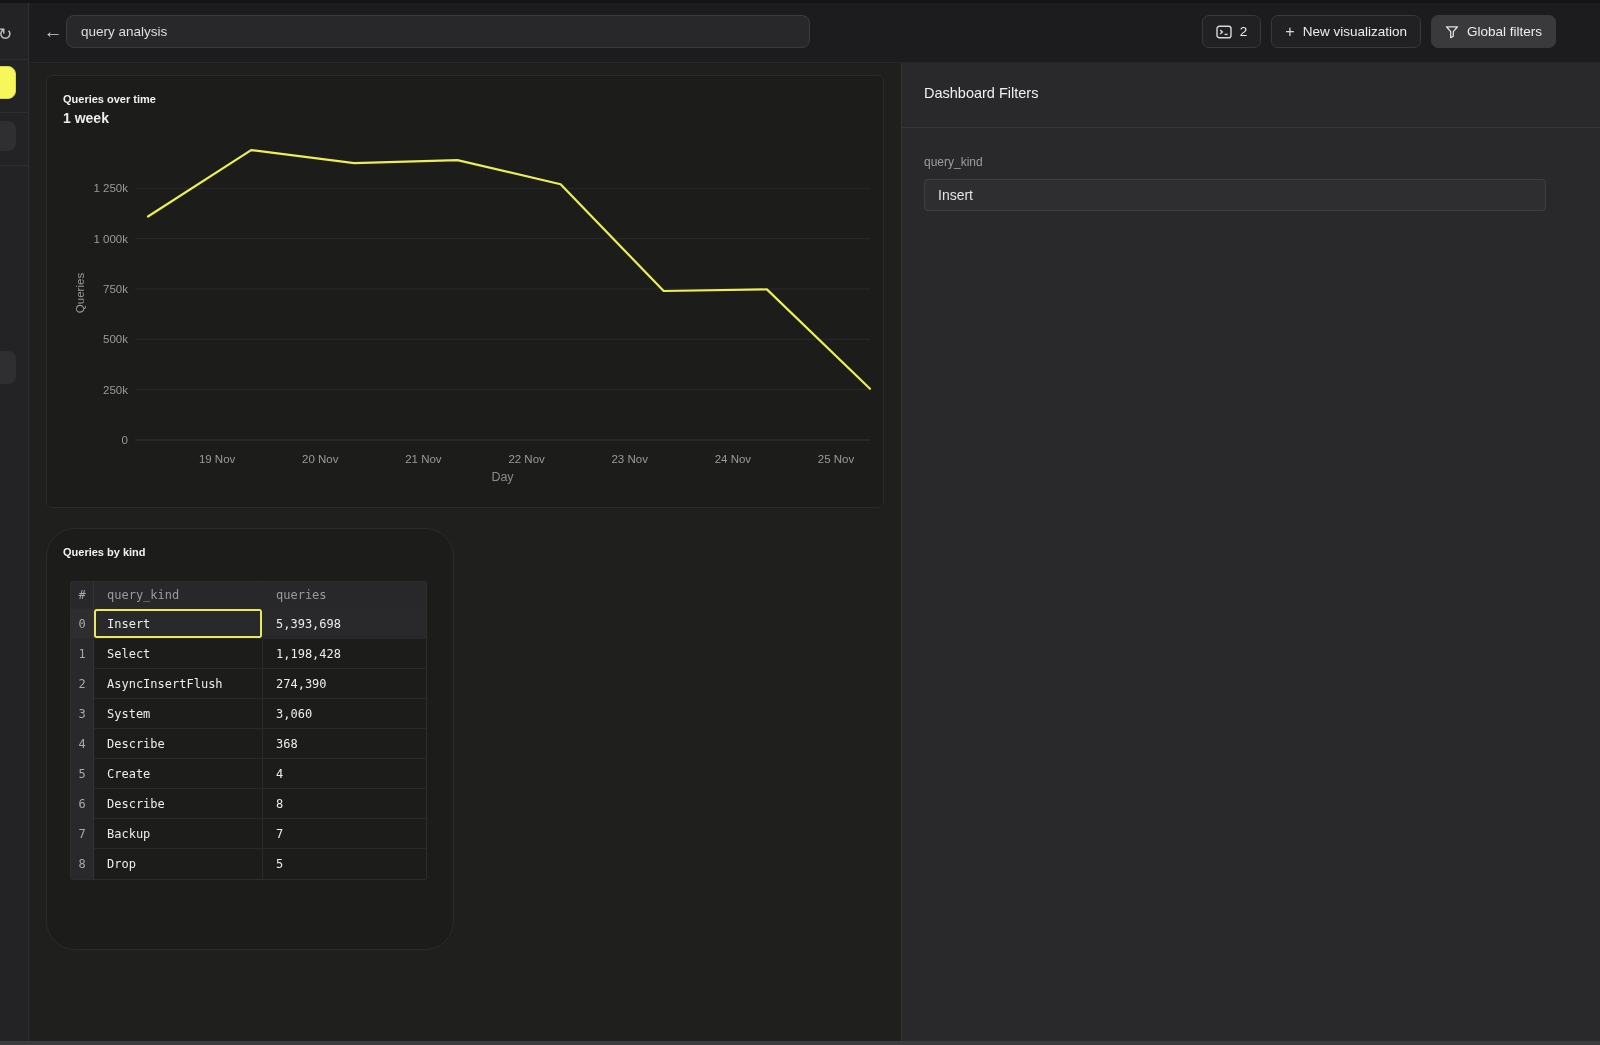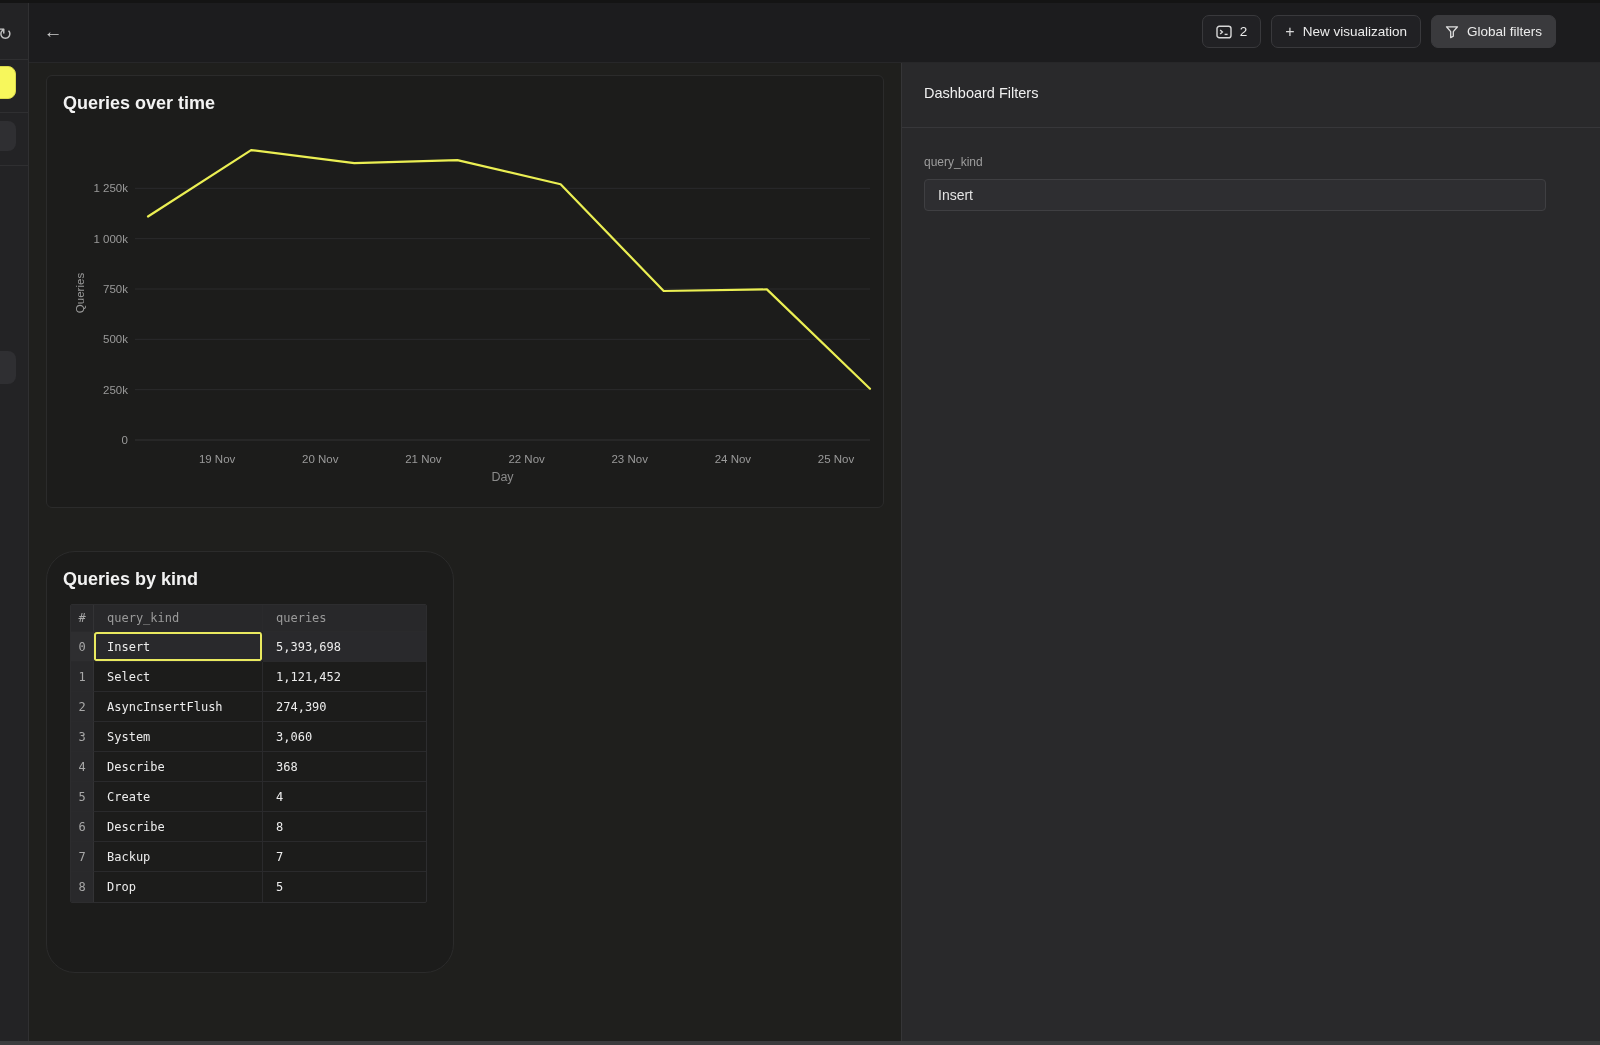--- a/index.html
+++ b/index.html
@@ -30,22 +30,22 @@
   .rail-div { position:absolute; left:0; width:29px; height:1px; background:#2f2f31; }
   .rail-btn { position:absolute; left:-11px; width:27px; border-radius:8px; cursor:pointer; }
   .rail-btn.yellow { top:63px; height:33px; background:#f7f75c; border:1px solid #d9d94b; }
   .rail-btn.gray1 { top:118px; height:30px; background:#2f2f32; }
   .rail-btn.gray2 { top:348px; height:33px; background:#2f2f32; }
 
   
   .main { position:absolute; left:30px; top:63px; width:870px; height:982px; background:#1f1f1d; }
   .card { position:absolute; background:#1c1c1b; border:1px solid #2b2b2b; border-radius:6px; }
   .chart-card { left:16px; top:12px; width:838px; height:433px; }
-  .table-card { left:16px; top:488px; width:408px; height:422px;border-radius:29px; }
-  .card-title { font-size:18px; font-weight:bold; color:#f2f2f2; margin:17px 0 0 16px; }
+  .table-card { left:16px; top:465px; width:408px; height:422px;border-radius:29px; }
+  .card-title { font-size:11px; font-weight:bold; color:#f2f2f2; margin:17px 0 0 16px; }
   .card-subtitle { font-size:14px; font-weight:bold; color:#ededed; margin:5px 0 0 16px; }
   .chart-wrap { position:absolute; left:0; top:62px; width:838px; height:350px; }
 
   
   .qtable { position:absolute; left:23px; top:52px; width:357px; font-family:"DejaVu Sans Mono", monospace;
     font-size:12px; border:1px solid #2d2d2f; border-radius:2px; overflow:hidden; }
   .t-row { display:flex; height:30px; }
   .t-row.head { height:27px; background:#28282a; color:#a0a0a0; }
   .cell { display:flex; align-items:center; border-bottom:1px solid #2a2a2c; }
   .c-idx { width:23px; justify-content:center; background:#29292b; color:#a8a8a8; border-right:1px solid #333335; flex:none; }
@@ -87,20 +87,21 @@
   <div class="rail-div" style="top:109px"></div>
   <div class="rail-btn gray1"></div>
   <div class="rail-div" style="top:162px"></div>
   <div class="rail-btn gray2"></div>
 </div>
 
 <div class="topbar">
   <div class="back-btn">
     <span>←</span>
   </div>
+  <input class="title-input" value="query analysis" style="">
   <div class="topbar-right">
     <button class="tb-btn">
       <span>
         <svg width="16" height="14" viewBox="0 0 16 14" fill="none" stroke="#d8d8d8" stroke-width="1.4">
           <rect x="1" y="1.2" width="14" height="11.6" rx="2.4"></rect>
           <path d="M4.2 5 l2.2 2 -2.2 2"></path>
           <path d="M8.6 9.4 h3"></path>
         </svg>
       </span>
       <span>2</span>
@@ -117,20 +118,21 @@
       </span>
       <span>Global filters</span>
     </button>
   </div>
 </div>
 
 <div class="main">
 
   <div class="card chart-card">
     <div class="card-title">Queries over time</div>
+    <div class="card-subtitle">1 week</div>
     <div class="chart-wrap" id="chart-wrap"><svg width="838" height="350" viewBox="0 0 838 350">
           <line x1="88" x2="823" y1="302" y2="302" stroke="#333335" stroke-width="1"></line>
           <text x="81" y="306" fill="#9a9a9a" font-size="11.5" text-anchor="end">0</text>
           <line x1="88" x2="823" y1="251.66666666666669" y2="251.66666666666669" stroke="#2b2b2d" stroke-width="1"></line>
           <text x="81" y="255.66666666666669" fill="#9a9a9a" font-size="11.5" text-anchor="end">250k</text>
           <line x1="88" x2="823" y1="201.33333333333334" y2="201.33333333333334" stroke="#2b2b2d" stroke-width="1"></line>
           <text x="81" y="205.33333333333334" fill="#9a9a9a" font-size="11.5" text-anchor="end">500k</text>
           <line x1="88" x2="823" y1="151" y2="151" stroke="#2b2b2d" stroke-width="1"></line>
           <text x="81" y="155" fill="#9a9a9a" font-size="11.5" text-anchor="end">750k</text>
           <line x1="88" x2="823" y1="100.66666666666669" y2="100.66666666666669" stroke="#2b2b2d" stroke-width="1"></line>
@@ -159,21 +161,21 @@
           <div class="cell c-cnt">queries</div>
         </div>
         <div class="t-row hl">
           <div class="cell c-idx">0</div>
           <div class="cell c-kind">Insert</div>
           <div class="cell c-cnt">5,393,698</div>
         </div>
         <div class="t-row">
           <div class="cell c-idx">1</div>
           <div class="cell c-kind">Select</div>
-          <div class="cell c-cnt">1,121,452</div>
+          <div class="cell c-cnt">1,198,428</div>
         </div>
         <div class="t-row">
           <div class="cell c-idx">2</div>
           <div class="cell c-kind">AsyncInsertFlush</div>
           <div class="cell c-cnt">274,390</div>
         </div>
         <div class="t-row">
           <div class="cell c-idx">3</div>
           <div class="cell c-kind">System</div>
           <div class="cell c-cnt">3,060</div>

